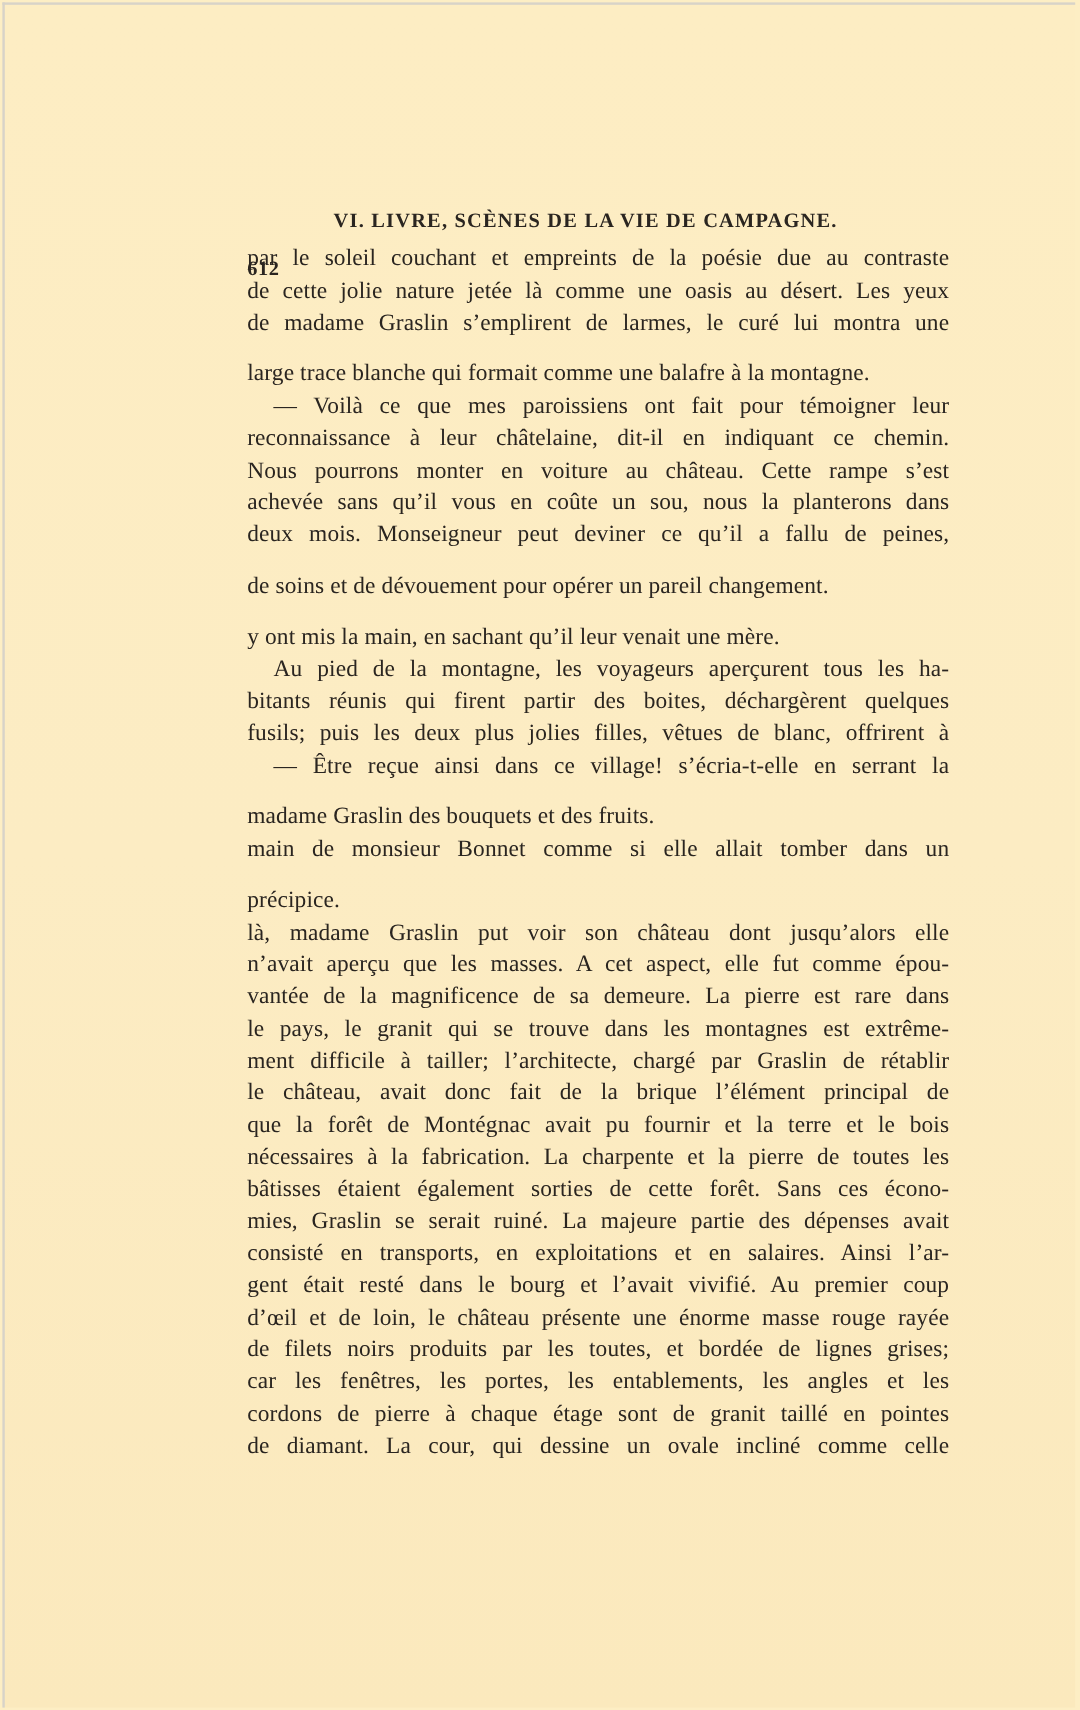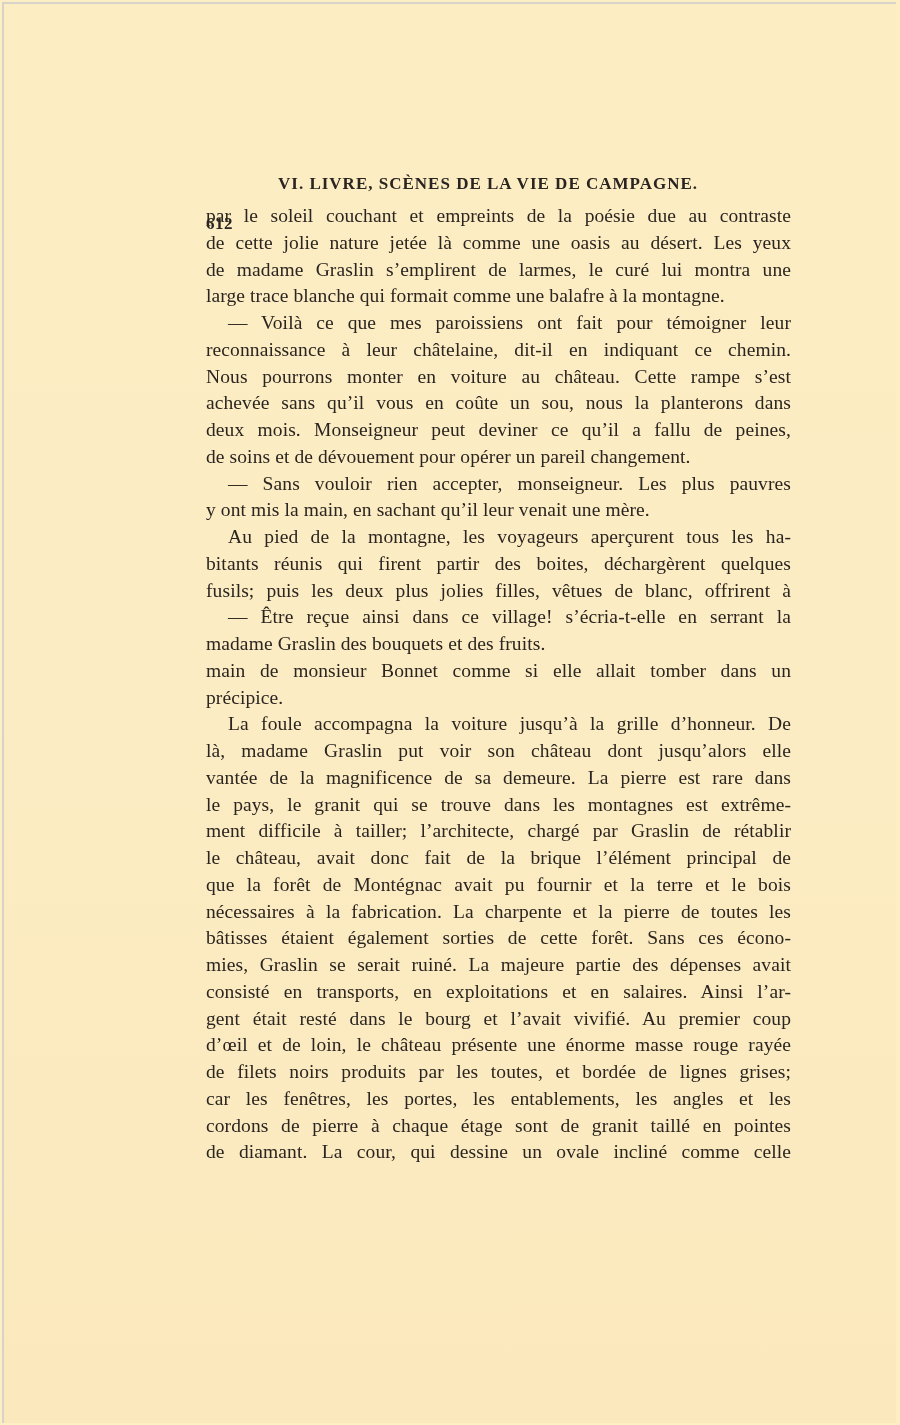--- a/index.html
+++ b/index.html
@@ -28,21 +28,21 @@
     position: absolute; left: 202px; top: 199px; width: 585px;
   }
   .line {
     height: 26.75px; line-height: 26.75px;
     font-size: 19.5px;
     white-space: nowrap;
     text-align: justify;
     text-align-last: justify;
     letter-spacing: 0.1px;
   }
-  .line.last { text-align-last: left; }
+  .line.last { text-align-last: left; margin-top: 16px; }
   .line.indent { padding-left: 22px; }
 </style>
 </head>
 <body>
 
 <div class="page">
   <div class="header">
     <span class="pno">612</span>
     <span class="run">VI. LIVRE, SCÈNES DE LA VIE DE CAMPAGNE.</span>
   </div>
@@ -50,31 +50,30 @@
       <div class="line">par le soleil couchant et empreints de la poésie due au contraste</div>
       <div class="line">de cette jolie nature jetée là comme une oasis au désert. Les yeux</div>
       <div class="line">de madame Graslin s’emplirent de larmes, le curé lui montra une</div>
       <div class="line last">large trace blanche qui formait comme une balafre à la montagne.</div>
       <div class="line indent">— Voilà ce que mes paroissiens ont fait pour témoigner leur</div>
       <div class="line">reconnaissance à leur châtelaine, dit-il en indiquant ce chemin.</div>
       <div class="line">Nous pourrons monter en voiture au château. Cette rampe s’est</div>
       <div class="line">achevée sans qu’il vous en coûte un sou, nous la planterons dans</div>
       <div class="line">deux mois. Monseigneur peut deviner ce qu’il a fallu de peines,</div>
       <div class="line last">de soins et de dévouement pour opérer un pareil changement.</div>
-      <div class="line indent">— Sans vouloir rien accepter, monseigneur. Les plus pauvres</div>
       <div class="line last">y ont mis la main, en sachant qu’il leur venait une mère.</div>
       <div class="line indent">Au pied de la montagne, les voyageurs aperçurent tous les ha-</div>
       <div class="line">bitants réunis qui firent partir des boites, déchargèrent quelques</div>
       <div class="line">fusils; puis les deux plus jolies filles, vêtues de blanc, offrirent à</div>
       <div class="line indent">— Être reçue ainsi dans ce village! s’écria-t-elle en serrant la</div>
       <div class="line last">madame Graslin des bouquets et des fruits.</div>
       <div class="line">main de monsieur Bonnet comme si elle allait tomber dans un</div>
       <div class="line last">précipice.</div>
-      <div class="line indent">La foule accompagna la voiture jusqu’à la grille d’honneur. De</div>
       <div class="line">là, madame Graslin put voir son château dont jusqu’alors elle</div>
+      <div class="line">n’avait aperçu que les masses. A cet aspect, elle fut comme épou-</div>
       <div class="line">vantée de la magnificence de sa demeure. La pierre est rare dans</div>
       <div class="line">le pays, le granit qui se trouve dans les montagnes est extrême-</div>
       <div class="line">ment difficile à tailler; l’architecte, chargé par Graslin de rétablir</div>
       <div class="line">le château, avait donc fait de la brique l’élément principal de</div>
       <div class="line">que la forêt de Montégnac avait pu fournir et la terre et le bois</div>
       <div class="line">nécessaires à la fabrication. La charpente et la pierre de toutes les</div>
       <div class="line">bâtisses étaient également sorties de cette forêt. Sans ces écono-</div>
       <div class="line">mies, Graslin se serait ruiné. La majeure partie des dépenses avait</div>
       <div class="line">consisté en transports, en exploitations et en salaires. Ainsi l’ar-</div>
       <div class="line">gent était resté dans le bourg et l’avait vivifié. Au premier coup</div>

